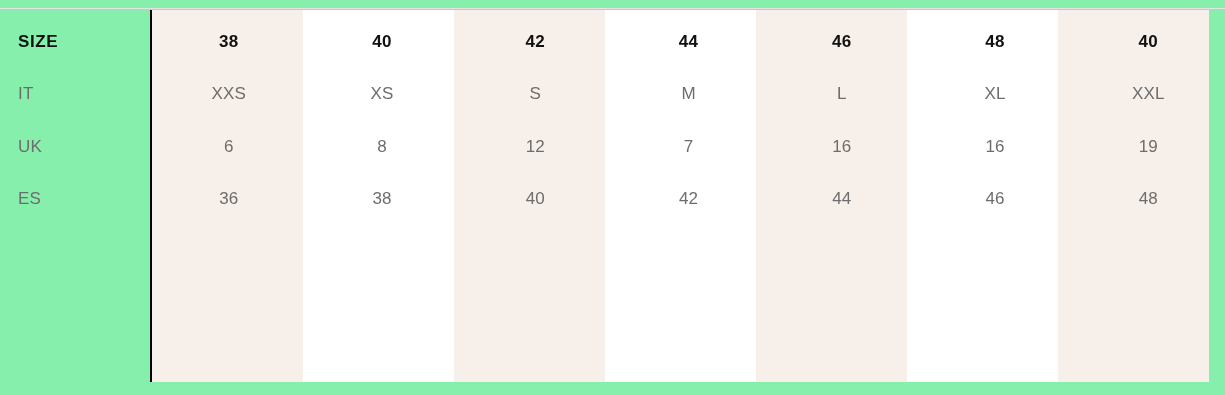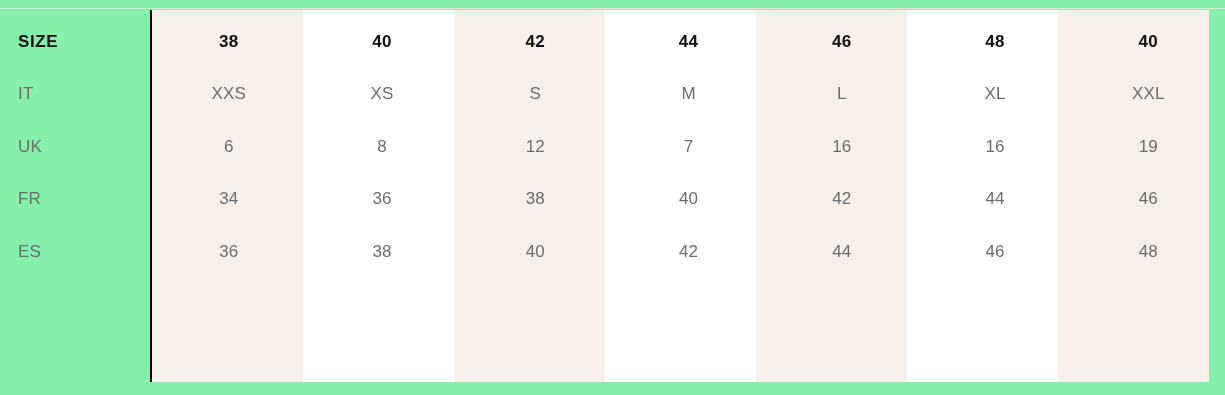--- a/index.html
+++ b/index.html
@@ -167,30 +167,20 @@
           <th class="row-label">UK</th>
           <td class="cell">6</td>
           <td class="cell">8</td>
           <td class="cell">12</td>
           <td class="cell">7</td>
           <td class="cell">16</td>
           <td class="cell">16</td>
           <td class="cell">19</td>
         </tr>
         <tr>
-          <th class="row-label">FR</th>
-          <td class="cell">34</td>
-          <td class="cell">36</td>
-          <td class="cell">38</td>
-          <td class="cell">40</td>
-          <td class="cell">42</td>
-          <td class="cell">44</td>
-          <td class="cell">46</td>
-        </tr>
-        <tr>
           <th class="row-label">ES</th>
           <td class="cell">36</td>
           <td class="cell">38</td>
           <td class="cell">40</td>
           <td class="cell">42</td>
           <td class="cell">44</td>
           <td class="cell">46</td>
           <td class="cell">48</td>
         </tr>
       </tbody>

